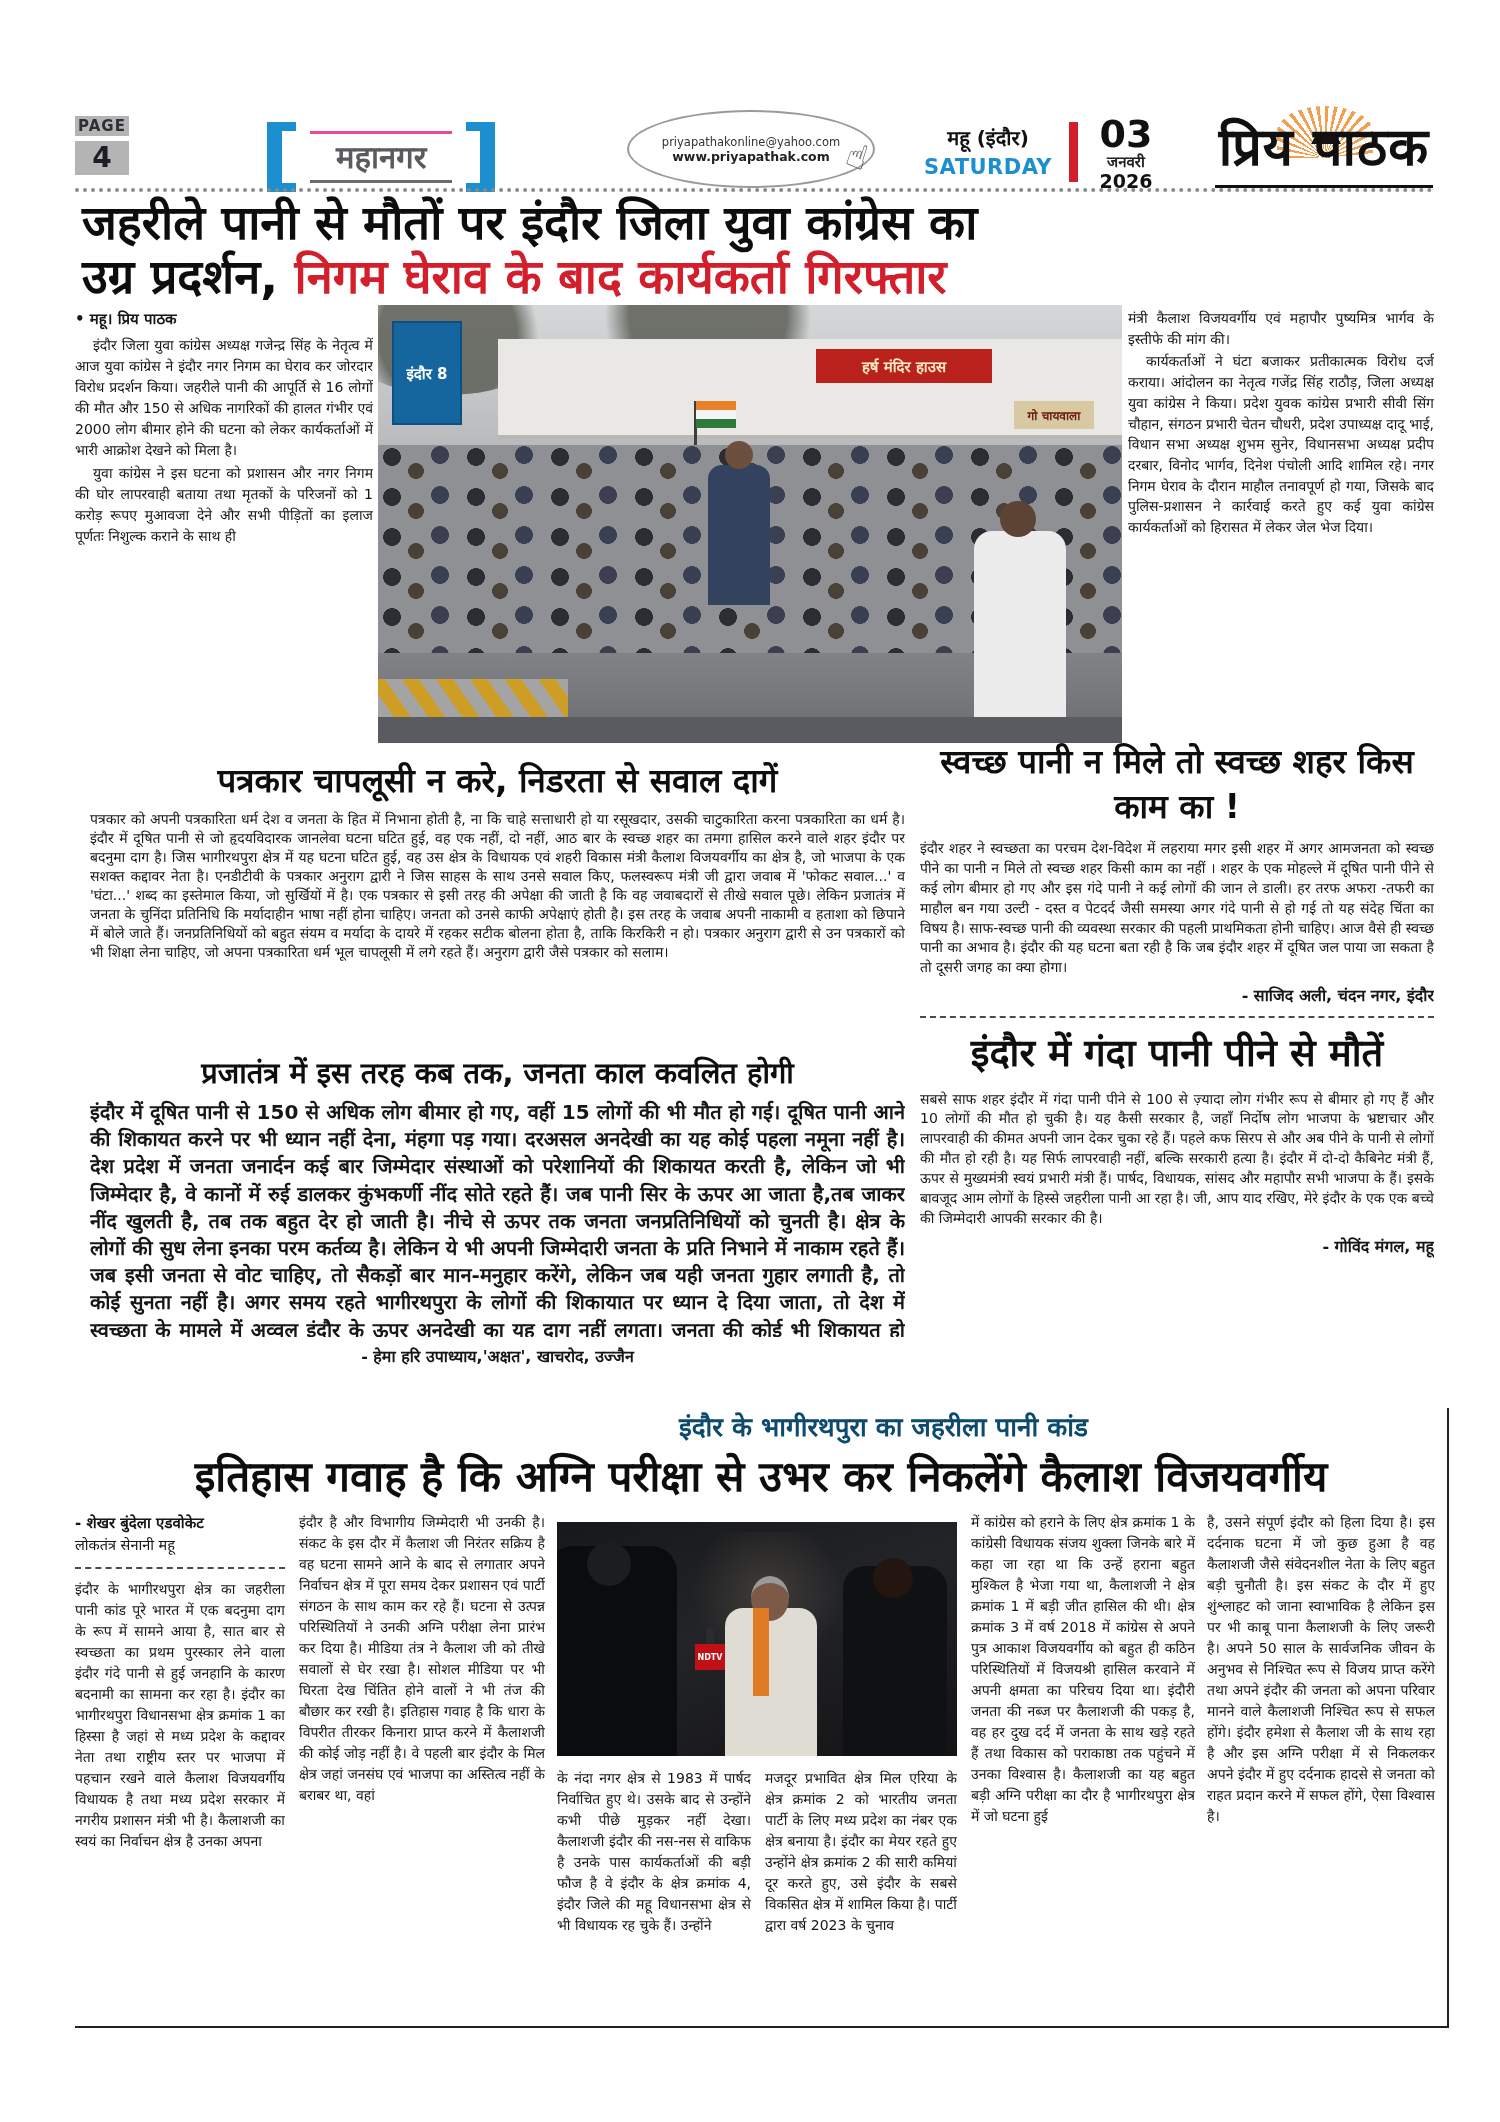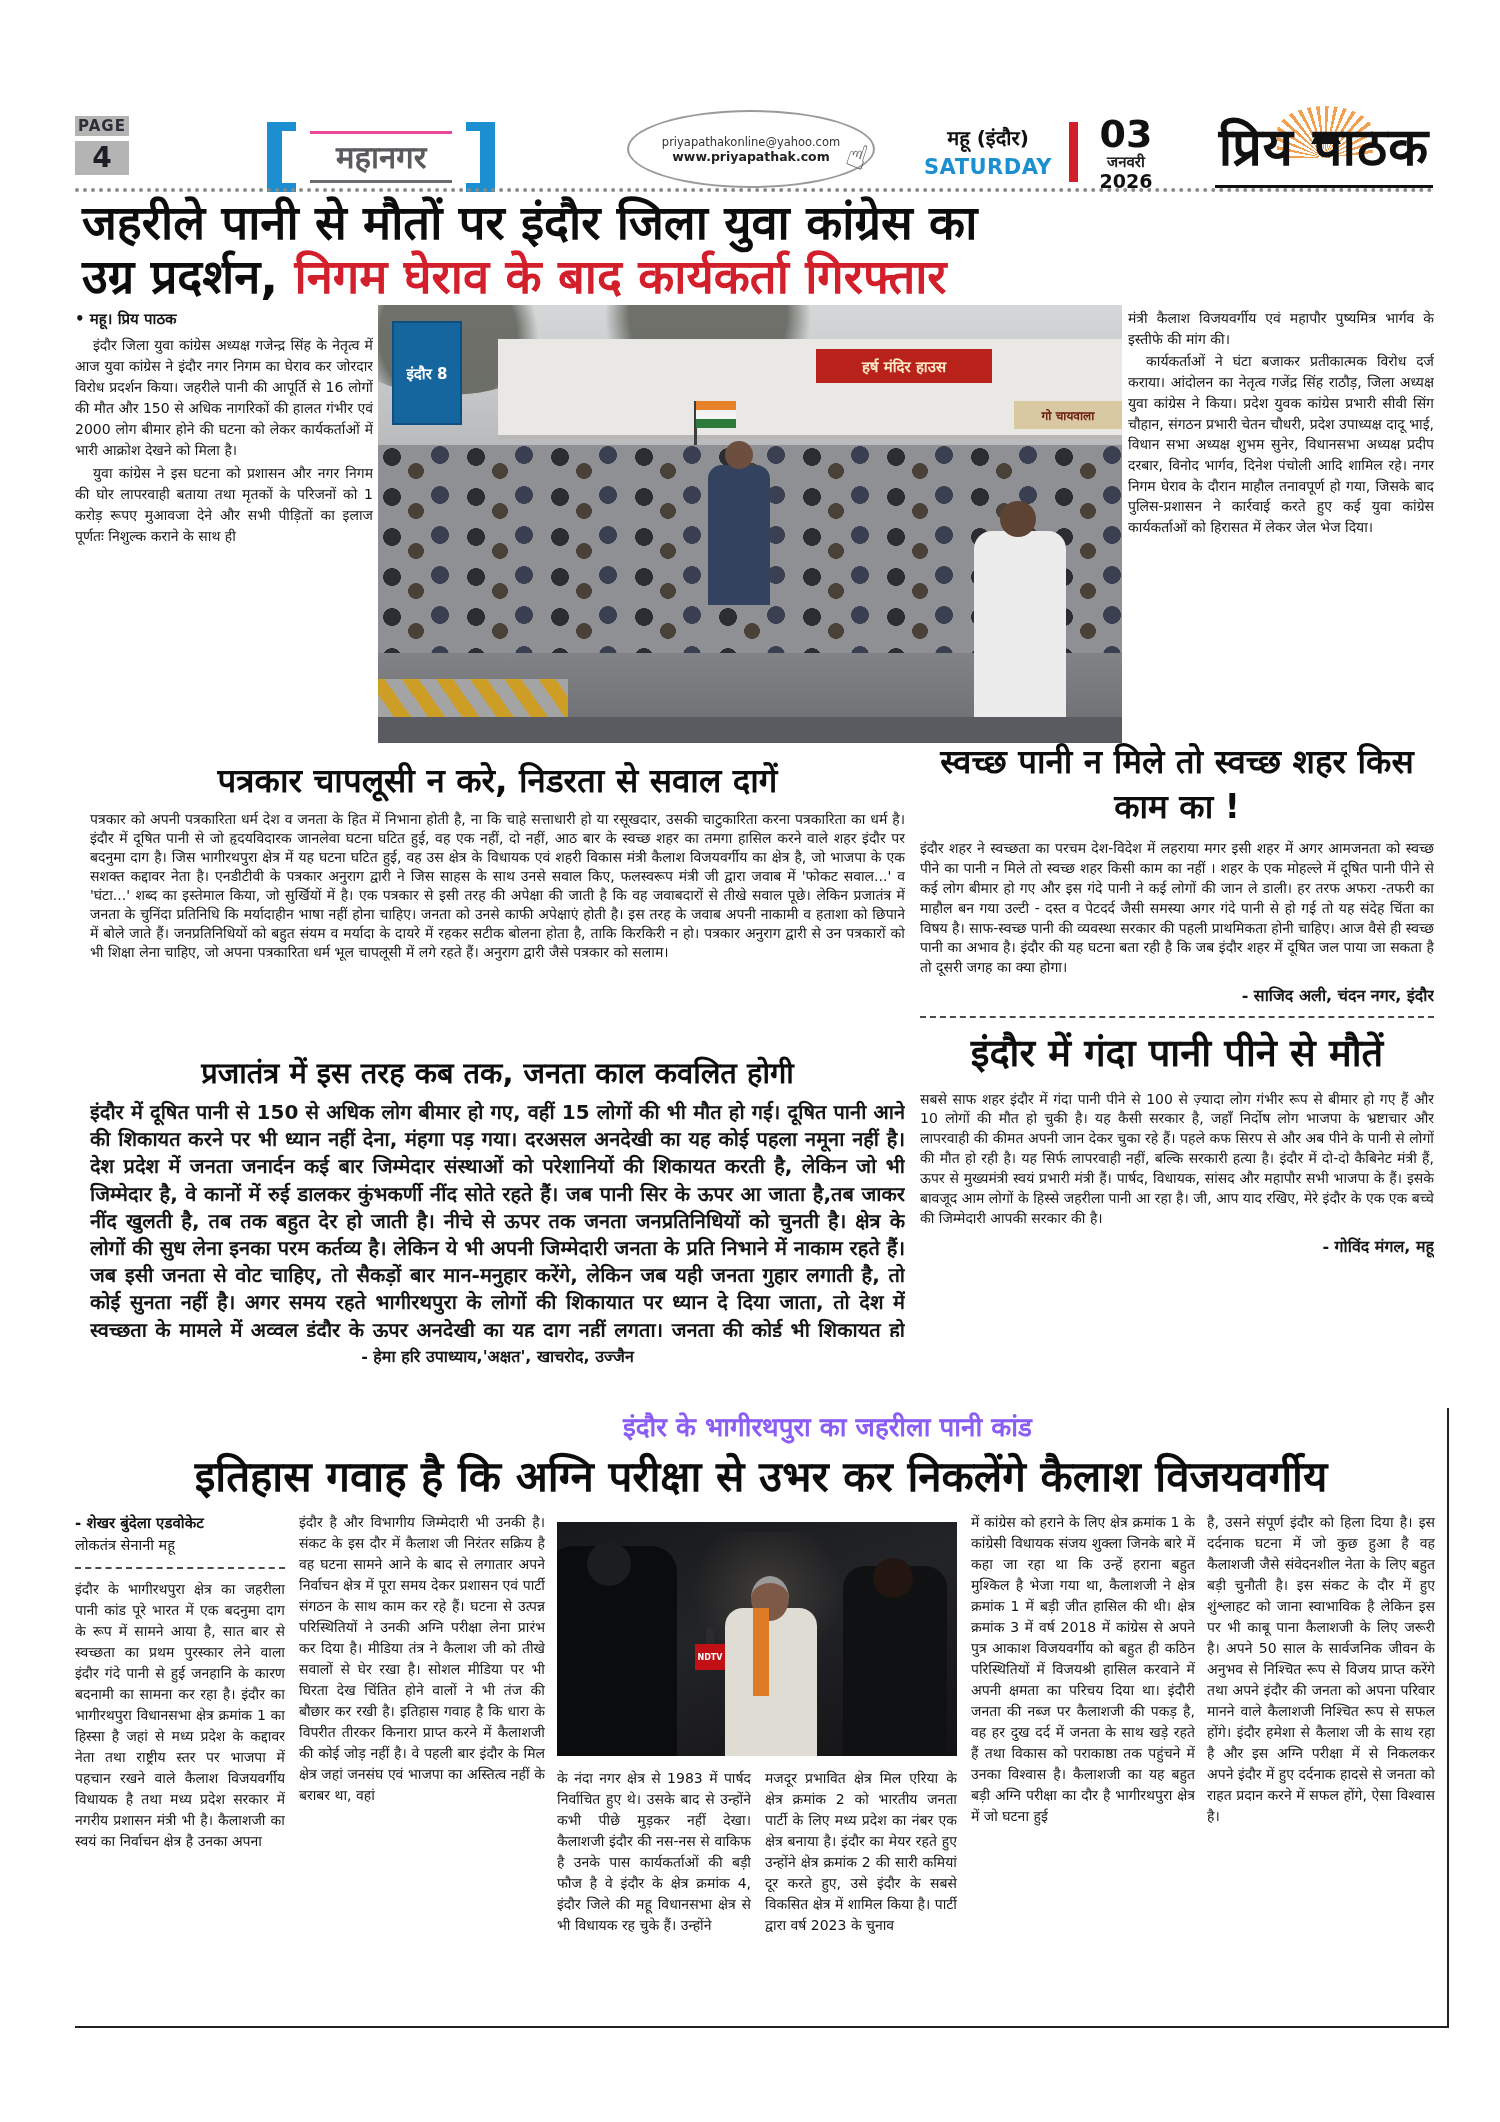--- a/index.html
+++ b/index.html
@@ -45,21 +45,21 @@
   .colL p.nd,.colR p.nd{text-indent:0;}
   
   .photo1{position:absolute;left:378px;top:305px;width:744px;height:438px;overflow:hidden;
           background:linear-gradient(180deg,#d6d7d9 0%,#bcbec0 28%,#a2a4a7 52%,#828487 78%,#6a6c70 100%);}
   .p1-tree{position:absolute;width:220px;height:120px;border-radius:50%;background:radial-gradient(circle,#55584e 0 55%,rgba(85,88,78,0) 72%);opacity:.8;}
   .p1-bld{position:absolute;left:120px;top:34px;width:624px;height:96px;background:#e9e8e4;border-bottom:4px solid #b9b7b2;}
   .sign-blue{position:absolute;left:14px;top:16px;width:66px;height:100px;background:#15659f;color:#fff;font-weight:bold;
              font-size:15px;display:flex;flex-direction:column;align-items:center;justify-content:center;text-align:center;border:2px solid #0d4f80;}
   .sign-red{position:absolute;left:438px;top:44px;width:176px;height:34px;background:#b8221a;color:#ffe9c8;font-weight:bold;
             font-size:15px;display:flex;align-items:center;justify-content:center;}
-  .sign-tea{position:absolute;left:636px;top:96px;width:108px;height:28px;background:#d8c9a2;color:#6d2014;font-weight:bold;
+  .sign-tea{position:absolute;left:636px;top:96px;width:80px;height:28px;background:#d8c9a2;color:#6d2014;font-weight:bold;
             font-size:12px;display:flex;align-items:center;justify-content:center;}
   .flag{position:absolute;left:318px;top:96px;width:40px;height:27px;}
   .flag div{height:9px;}
   .flag .o{background:#e8822a;} .flag .w{background:#f4f4f4;} .flag .g{background:#2d7a3a;}
   .flagpole{position:absolute;left:316px;top:96px;width:3px;height:84px;background:#3c3c3c;}
   .crowd{position:absolute;left:0;top:140px;width:744px;height:208px;
      background-color:#8e9093;
      background-image:
        radial-gradient(circle 9px at 14px 12px,#2c2d33 97%,rgba(0,0,0,0) 100%),
        radial-gradient(circle 8px at 38px 26px,#4a4239 97%,rgba(0,0,0,0) 100%),
@@ -89,21 +89,21 @@
   .letters h2{margin:0 0 10px 0;text-align:center;font-size:33px;line-height:1.35;color:#0e0e0e;}
   .letters .body{font-size:14px;line-height:1.42;text-align:justify;}
   .letters .byline{text-align:right;font-weight:bold;font-size:16px;margin:6px 0;}
   .dashrule{border:0;border-top:2px dashed #4a4a4a;margin:10px 0;}
   .letters h2.l2{font-size:38px;margin-top:6px;}
   
   .bottom{position:absolute;left:75px;top:1408px;width:1372px;border-right:2px solid #222;border-bottom:2px solid #222;padding-bottom:6px;}
   .bot-ban{position:relative;height:38px;}
   .bot-ban .box{position:absolute;left:152px;top:0;width:408px;height:36px;background:#d21f2b;color:#fff;font-weight:bold;
                 font-size:26px;display:flex;align-items:center;justify-content:flex-end;padding-right:12px;box-sizing:border-box;}
-  .bot-ban .rest{position:absolute;left:548px;top:0;height:36px;display:flex;align-items:center;color:#8b5cf6;font-weight:bold;font-size:26px;}
+  .bot-ban .rest{position:absolute;left:604px;top:0;height:36px;display:flex;align-items:center;color:#0c4a6e;font-weight:bold;font-size:26px;}
   .bot-h{margin:6px 0 10px 0;text-align:center;font-size:42px;line-height:1.2;color:#0d0d0d;font-weight:bold;}
   .cols{position:relative;height:508px;}
   .bcol{position:absolute;top:0;font-size:14px;line-height:1.5;text-align:justify;overflow:hidden;height:508px;}
   .c1{left:0;width:210px;}
   .c2{left:224px;width:246px;}
   .c5{left:896px;width:224px;}
   .c6{left:1132px;width:228px;}
   .c3{left:482px;top:256px;width:194px;height:252px;}
   .c4{left:690px;top:256px;width:192px;height:252px;}
   .bline1{font-weight:bold;font-size:15px;text-align:left;}

